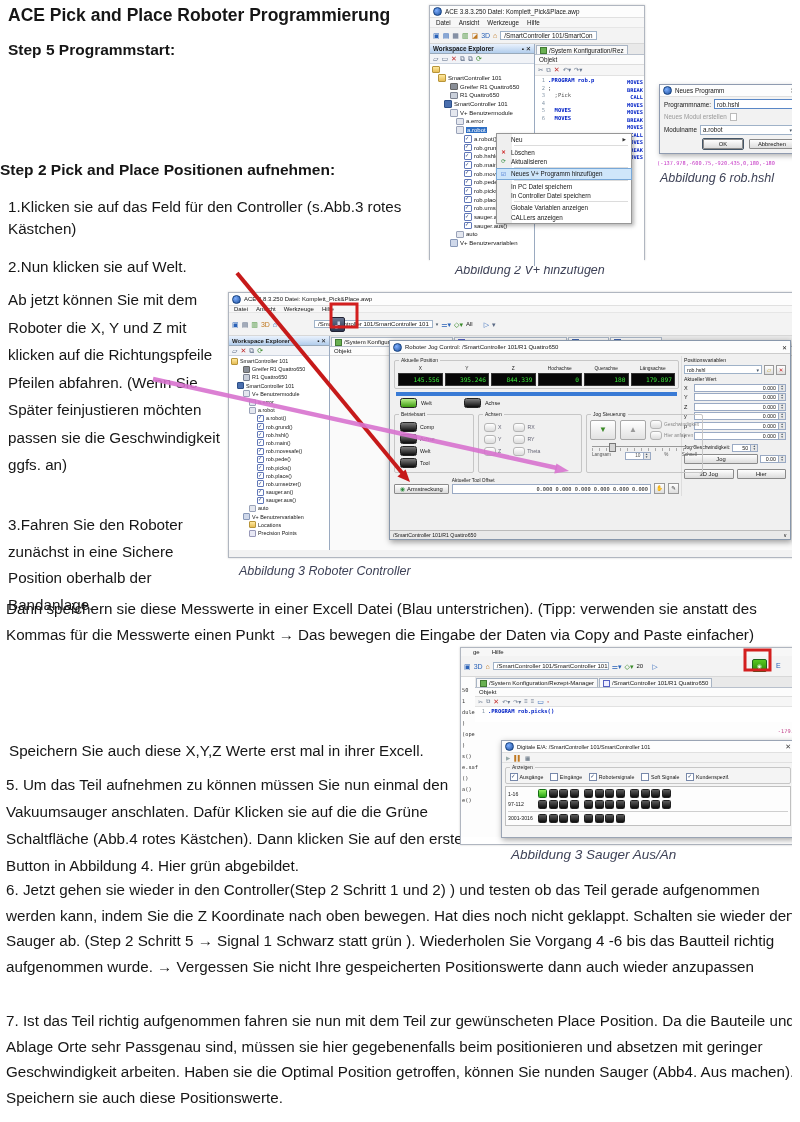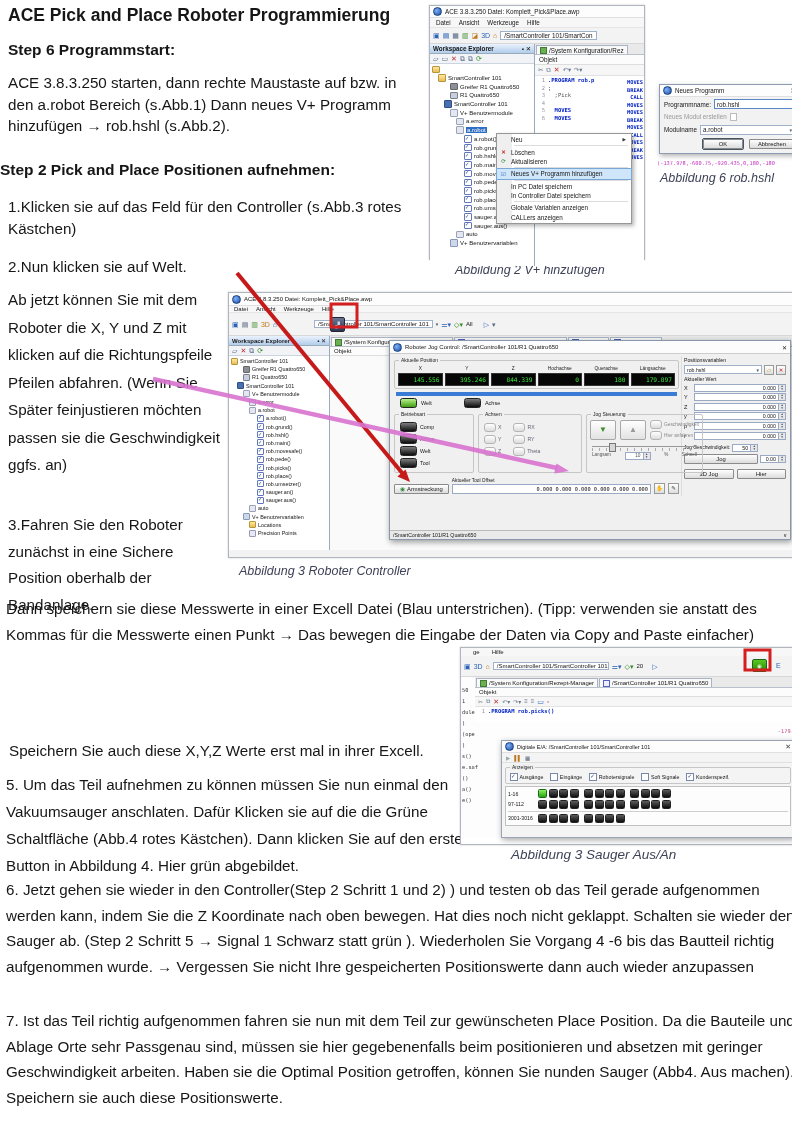--- a/index.html
+++ b/index.html
@@ -143,22 +143,21 @@
   .greenbtn{width:13px;height:11px;border-radius:2px;background:linear-gradient(#58c820,#2c8a07);border:1px solid #1c641c;display:flex;align-items:center;justify-content:center;color:#eaffe2;font-size:5.5px;}
 
   .overlay{position:absolute;left:0;top:0;z-index:50;pointer-events:none;}
 </style>
 </head>
 <body>
 
 <div class="page">
 
   <div class="abs doc-title" style="left:8px;top:5px;">ACE Pick and Place Roboter Programmierung</div>
-  <div class="abs h2" style="left:8px;top:41px;">Step 6 Programmstart:</div>
-  <div class="abs p" style="left:8px;top:72px;width:404px;line-height:21.5px;">ACE 3.8.3.250 starten, dann rechte Maustaste auf bzw. in den a.robot Bereich (s.Abb.1)  Dann neues V+ Programm hinzufügen → rob.hshl (s.Abb.2).</div>
+  <div class="abs h2" style="left:8px;top:41px;">Step 5 Programmstart:</div>
   <div class="abs h2" style="left:0;top:161px;">Step 2 Pick and Place Positionen aufnehmen:</div>
   <div class="abs p" style="left:8px;top:196px;width:400px;line-height:22px;">1.Klicken sie auf das Feld für den Controller (s.Abb.3 rotes Kästchen)</div>
   <div class="abs p" style="left:8px;top:254px;width:400px;">2.Nun klicken sie auf Welt.</div>
   <div class="abs p" style="left:8px;top:286px;width:212px;line-height:27.5px;">Ab jetzt können Sie mit dem Roboter die X, Y und Z mit klicken auf die Richtungspfeile Pfeilen abfahren. (Wenn Sie Später feinjustieren möchten passen sie die Geschwindigkeit ggfs. an)</div>
   <div class="abs p" style="left:8px;top:512px;width:212px;line-height:26.5px;">3.Fahren Sie den Roboter zunächst in eine Sichere Position oberhalb der Bandanlage.</div>
   <div class="abs p" style="left:6px;top:596px;width:792px;">Dann speichern sie diese Messwerte in einer Excell Datei (Blau unterstrichen). (Tipp: verwenden sie anstatt des Kommas für die Messwerte einen Punkt → Das bewegen die Eingabe der Daten via Copy and Paste einfacher)</div>
   <div class="abs p" style="left:9px;top:738px;width:470px;">Speichern Sie auch diese X,Y,Z Werte erst mal in ihrer Excell.</div>
   <div class="abs p" style="left:6px;top:771px;width:468px;line-height:27px;">5. Um das Teil aufnehmen zu können müssen Sie nun einmal den Vakuumsauger anschlaten. Dafür Klicken sie auf die die Grüne Schaltfläche (Abb.4 rotes Kästchen). Dann klicken Sie auf den ersten Button in Abbildung 4. Hier grün abgebildet.</div>
   <div class="abs p" style="left:6px;top:877px;width:792px;line-height:25.5px;">6. Jetzt gehen sie wieder in den Controller(Step 2 Schritt 1 und 2) ) und testen ob das Teil gerade aufgenommen werden kann, indem Sie die Z Koordinate nach oben bewegen. Hat dies noch nicht geklappt. Schalten sie wieder den Sauger ab. (Step 2 Schritt 5 → Signal 1 Schwarz statt grün ). Wiederholen Sie Vorgang 4 -6 bis das Bautteil richtig aufgenommen wurde. → Vergessen Sie nicht Ihre gespeicherten Positionswerte dann auch wieder anzupassen</div>
   <div class="abs p" style="left:6px;top:1008px;width:792px;line-height:25.5px;">7. Ist das Teil richtig aufgenommen fahren sie nun mit dem Teil zur gewünscheten Place Position. Da die Bauteile und Ablage Orte sehr Passgenau sind, müssen sie hier gegebenenfalls beim positionieren und absetzen mit geringer Geschwindigkeit arbeiten. Haben sie die Optimal Position getroffen, können Sie nunden Sauger (Abb4. Aus machen). Speichern sie auch diese Positionswerte.</div>

